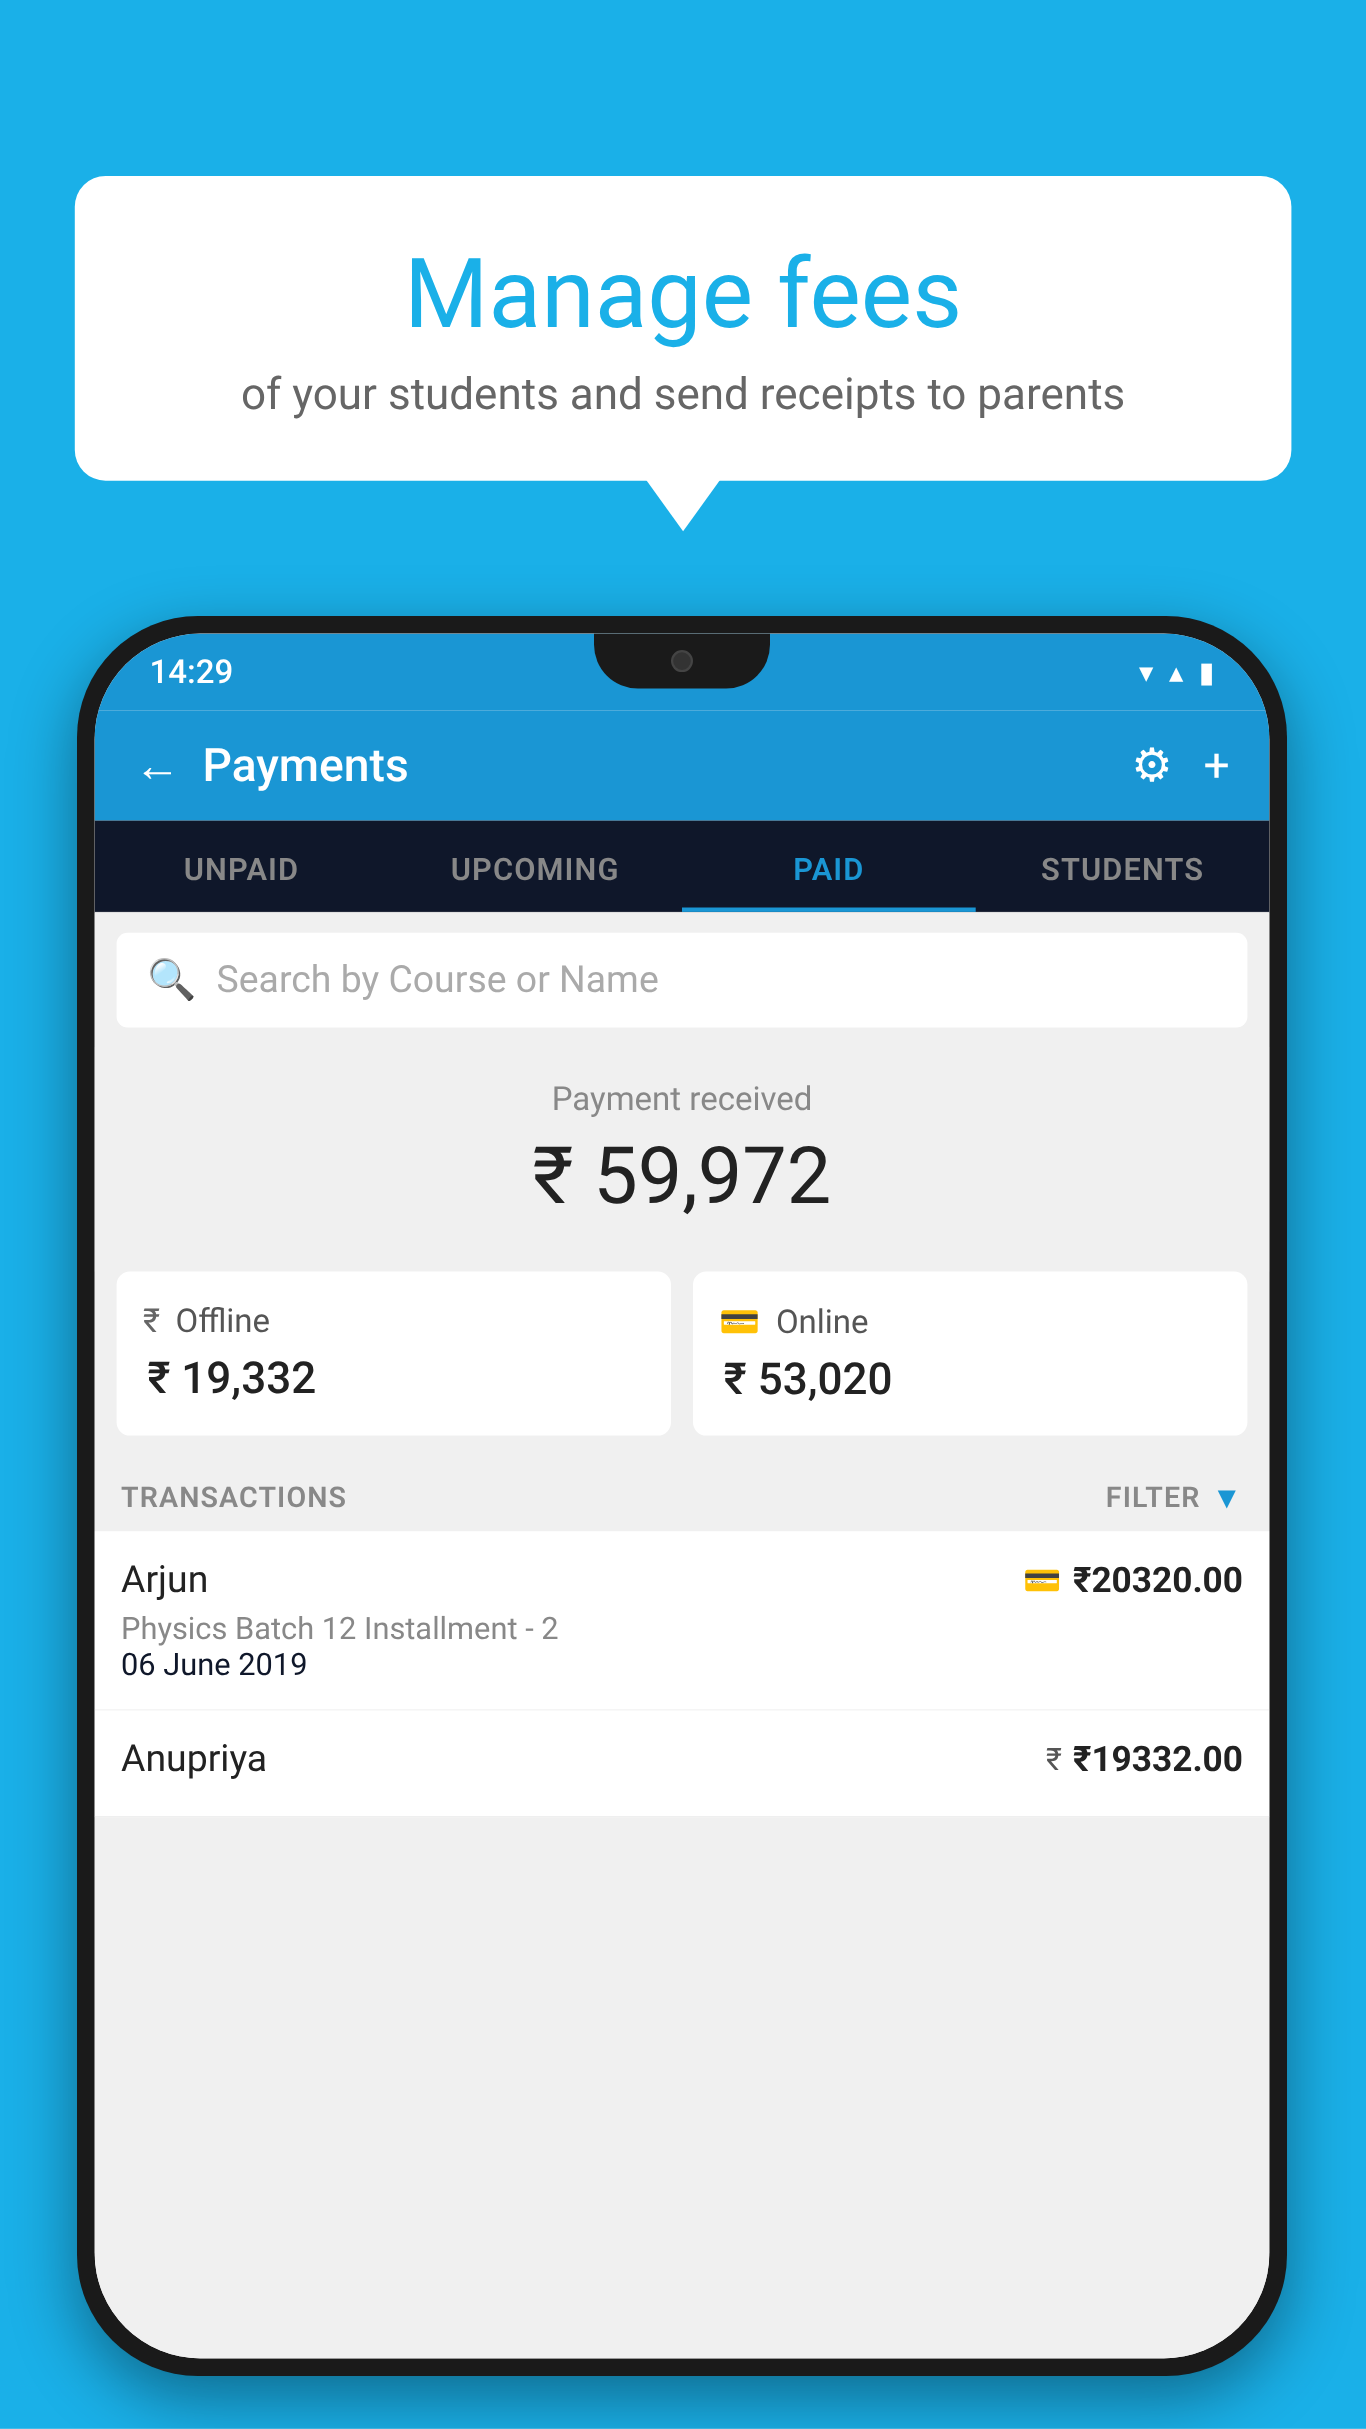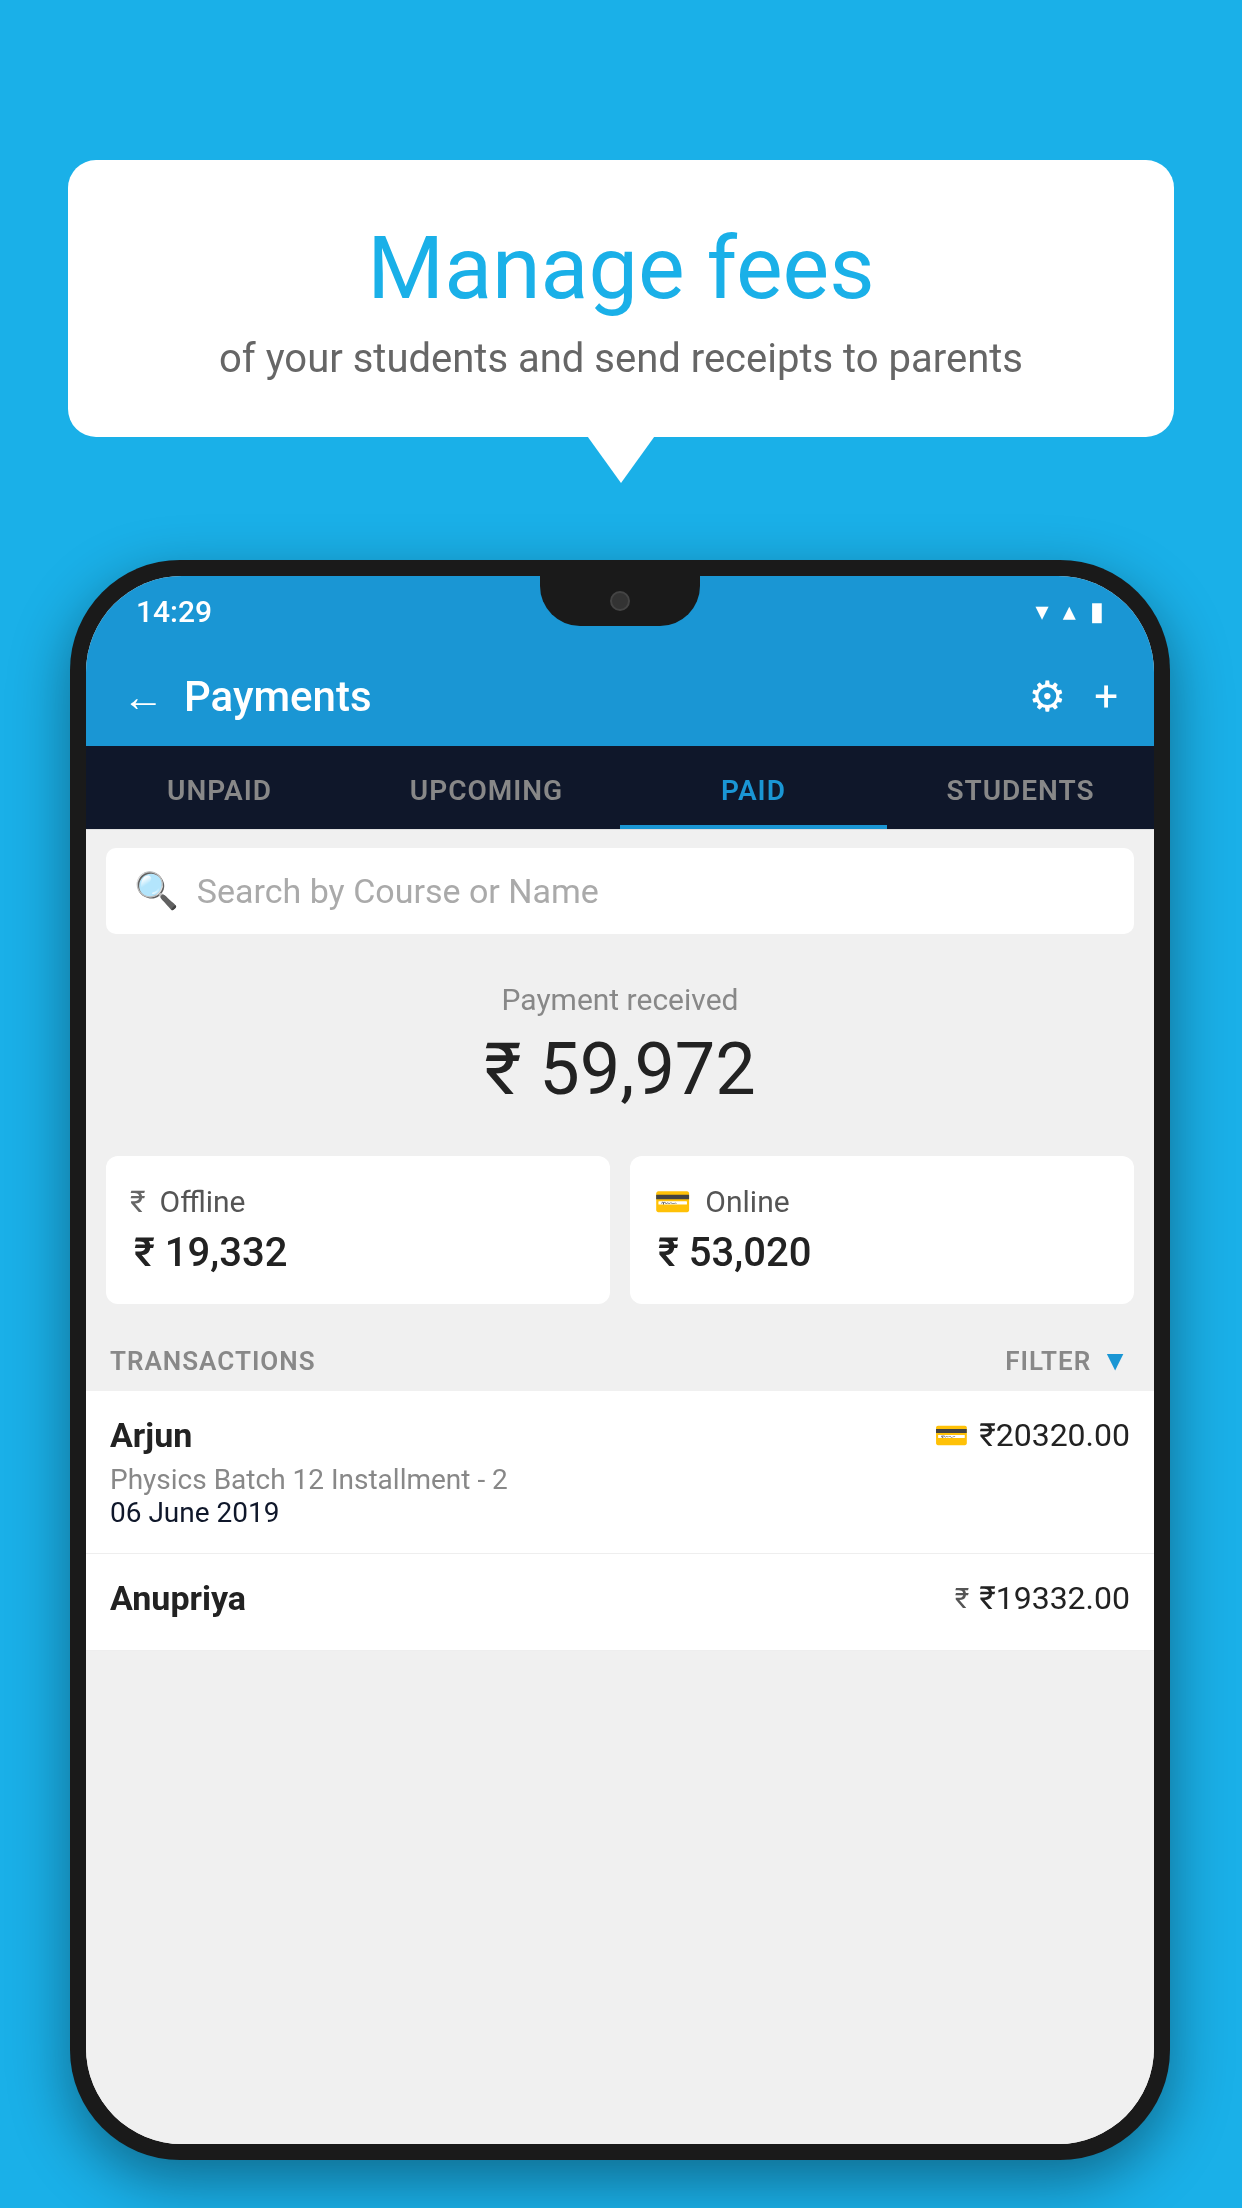--- a/index.html
+++ b/index.html
@@ -305,35 +305,35 @@
     }
     .transaction-row1 {
       display: flex;
       justify-content: space-between;
       align-items: center;
       margin-bottom: 8px;
     }
     .transaction-name {
       font-size: 34px;
       color: #222;
-      font-weight: 700;
+      font-weight: 400;
     }
     .transaction-amount-wrap {
       display: flex;
       align-items: center;
       gap: 10px;
     }
     .payment-type-icon {
       font-size: 28px;
       color: #555;
     }
     .transaction-amount {
       font-size: 32px;
       color: #222;
-      font-weight: 400;
+      font-weight: 700;
     }
     .transaction-row2 {
       display: flex;
       justify-content: center;
       flex-direction: column;
     }
     .transaction-course {
       font-size: 28px;
       color: #888;
     }

